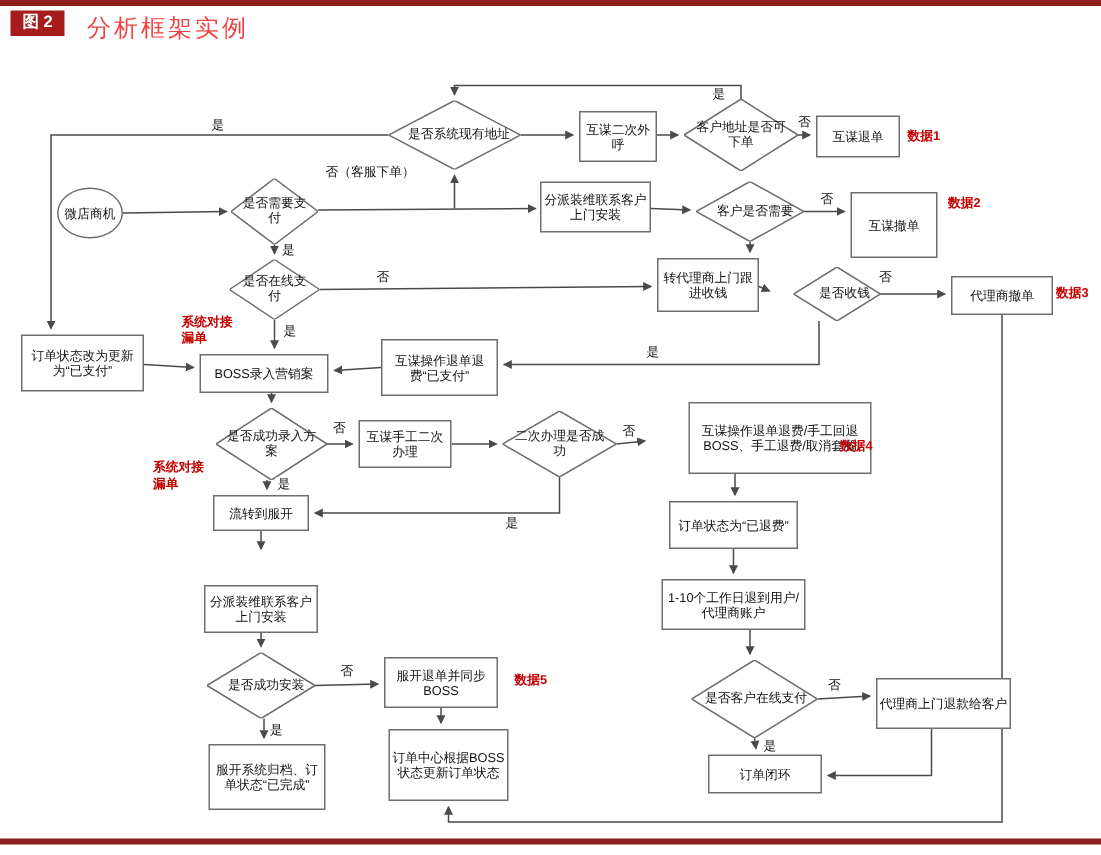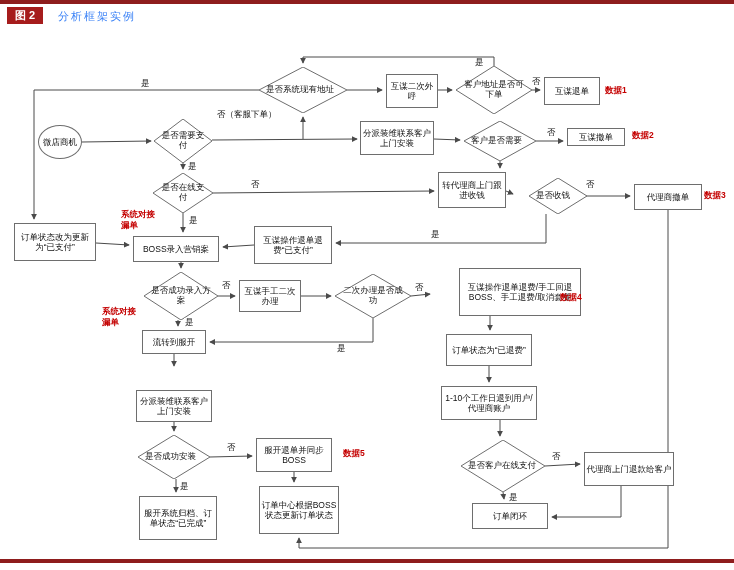--- a/index.html
+++ b/index.html
@@ -2,26 +2,26 @@
 <html><head>
 <meta charset="utf-8">
 <style>
   html,body{margin:0;padding:0}
   body{width:734px;height:570px;position:relative;background:#fff;overflow:hidden;
        font-family:"Liberation Sans","DejaVu Sans",sans-serif;color:#111}
   .topbar{position:absolute;left:0;top:0;width:734px;height:4px;background:#8e1d1d}
   .botbar{position:absolute;left:0;top:559px;width:734px;height:4px;background:#8e1d1d}
   .badge{position:absolute;left:7px;top:7px;background:#a61c1c;color:#fff;font-size:11px;
          font-weight:bold;padding:2px 8px;line-height:13px}
-  .title{position:absolute;left:58px;top:9px;font-size:11px;color:#3b82f6;letter-spacing:2px}
+  .title{position:absolute;left:58px;top:9px;font-size:16px;color:#ef4444;letter-spacing:2px}
   .rn{position:absolute;border:1px solid #6e6e6e;background:#fff;display:flex;align-items:center;
       justify-content:center;text-align:center;font-size:8.5px;line-height:1.2;padding:1px;
       box-sizing:border-box;z-index:2}
   .el{border-radius:50%}
-  .diamond{position:absolute;display:flex;align-items:center;justify-content:flex-start;
+  .diamond{position:absolute;display:flex;align-items:center;justify-content:flex-end;
            text-align:center;font-size:8.5px;line-height:1.15;z-index:2}
   .diamond svg{position:absolute;left:0;top:0;width:100%;height:100%}
   .diamond polygon{fill:#fff;stroke:#6e6e6e;stroke-width:1;vector-effect:non-scaling-stroke}
   .diamond .dl{position:relative;padding:0 7px;z-index:1}
   .elb{position:absolute;font-size:8.5px;background:#fff;padding:0 1px;line-height:1.1;z-index:3}
   .red{position:absolute;color:#c40000;font-weight:bold;font-size:8.5px;line-height:1.25;z-index:3}
   #edges{position:absolute;left:0;top:0;width:734px;height:570px;z-index:1}
   #edges polyline{fill:none;stroke:#4a4a4a;stroke-width:1}
 </style>
 </head>
@@ -135,21 +135,21 @@
 <div class="diamond" style="left:461px;top:440px;width:84px;height:52px">
   <svg viewBox="0 0 100 100" preserveAspectRatio="none">
       <polygon points="50,0 100,50 50,100 0,50"></polygon>
     </svg>
   <span class="dl">是否客户在线支付</span>
 </div>
 
 <div class="rn" style="left:386px;top:74px;width:52px;height:34px">互谋二次外呼</div>
 <div class="rn" style="left:544px;top:77px;width:56px;height:28px">互谋退单</div>
 <div class="rn" style="left:360px;top:121px;width:74px;height:34px">分派装维联系客户上门安装</div>
-<div class="rn" style="left:567px;top:128px;width:58px;height:18px">互谋撤单</div>
+<div class="rn" style="left:567px;top:128px;width:58px;height:44px">互谋撤单</div>
 <div class="rn" style="left:438px;top:172px;width:68px;height:36px">转代理商上门跟进收钱</div>
 <div class="rn" style="left:634px;top:184px;width:68px;height:26px">代理商撤单</div>
 <div class="rn" style="left:14px;top:223px;width:82px;height:38px">订单状态改为更新为“已支付”</div>
 <div class="rn" style="left:133px;top:236px;width:86px;height:26px">BOSS录入营销案</div>
 <div class="rn" style="left:254px;top:226px;width:78px;height:38px">互谋操作退单退费“已支付”</div>
 <div class="rn" style="left:239px;top:280px;width:62px;height:32px">互谋手工二次办理</div>
 <div class="rn" style="left:459px;top:268px;width:122px;height:48px">互谋操作退单退费/手工回退BOSS、手工退费/取消套餐</div>
 <div class="rn" style="left:142px;top:330px;width:64px;height:24px">流转到服开</div>
 <div class="rn" style="left:136px;top:390px;width:76px;height:32px">分派装维联系客户上门安装</div>
 <div class="rn" style="left:446px;top:334px;width:86px;height:32px">订单状态为“已退费”</div>

